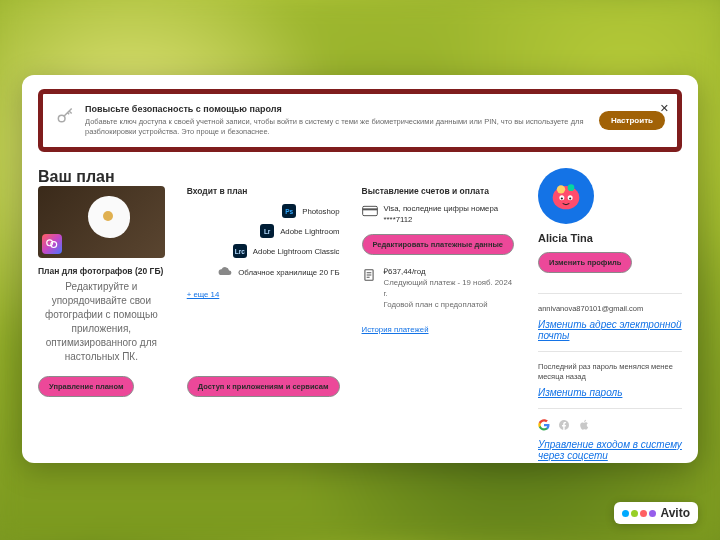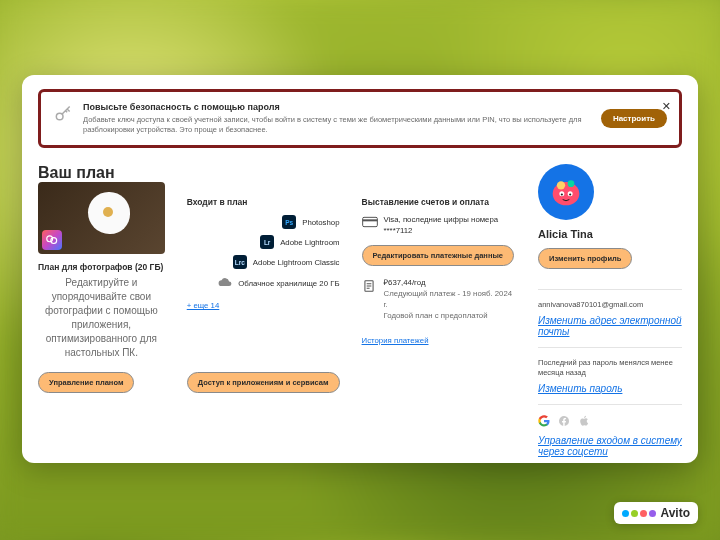--- a/index.html
+++ b/index.html
@@ -25,21 +25,21 @@
   background: #fff;
   border-radius: 12px;
   box-shadow: 0 6px 30px rgba(0,0,0,0.25);
   padding: 14px 16px;
   display: flex;
   flex-direction: column;
   font-size: 8px;
   color: #2c2c2c;
 }
 .banner {
-  border: 3px solid #7f1d1d;
+  border: 5px solid #7f1d1d;
   border-radius: 6px;
   padding: 10px 12px;
   display: flex;
   align-items: flex-start;
   gap: 10px;
   position: relative;
 }
 .banner .key-icon { width: 20px; flex: 0 0 20px; margin-top: 2px; color: #aaa; }
 .banner-body { flex: 1; }
 .banner-title { font-weight: 700; font-size: 9px; margin-bottom: 3px; }
@@ -78,26 +78,26 @@
   position: absolute; bottom: 4px; left: 4px;
   width: 20px; height: 20px;
   background: linear-gradient(135deg, #ff5f5f, #c648c6, #4876ff);
   border-radius: 4px;
   display: flex; align-items: center; justify-content: center;
 }
 .plan-img .cc-badge svg { width: 14px; height: 14px; }
 .plan-name { font-weight: 700; font-size: 8.5px; margin-bottom: 4px; }
 .plan-desc { font-size: 10px; color: #6b6b6b; line-height: 1.4; margin-bottom: 12px; text-align: center; }
 .outline-btn {
-  border: 1px solid #8a8a8a; background: #fdba74; color: #2c2c2c;
+  border: 1px solid #8a8a8a; background: #ec4899; color: #2c2c2c;
   border-radius: 12px; padding: 5px 10px; font-size: 7.5px;
   cursor: pointer; font-weight: 600; align-self: flex-start;
   white-space: nowrap;
 }
-.sub-title { font-weight: 700; font-size: 8.5px; margin-bottom: 8px; margin-top: 15px; }
+.sub-title { font-weight: 700; font-size: 8.5px; margin-bottom: 8px; }
 .app-row { display: flex; align-items: center; gap: 6px; margin-bottom: 6px; font-size: 7.8px; justify-content: flex-end; }
 .app-icon {
   width: 14px; height: 14px; border-radius: 3px;
   display: flex; align-items: center; justify-content: center;
   font-size: 6.5px; font-weight: 700; color: #fff;
   flex: 0 0 14px;
 }
 .ps { background: #001e36; color: #31a8ff; }
 .lr { background: #001e36; color: #b4dcff; }
 .lrc { background: #001e36; color: #b4dcff; }

